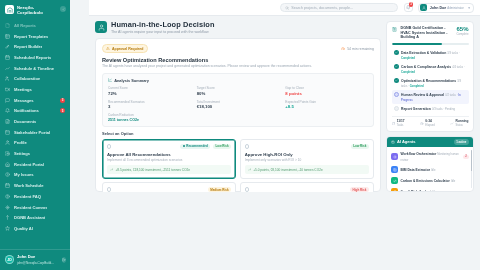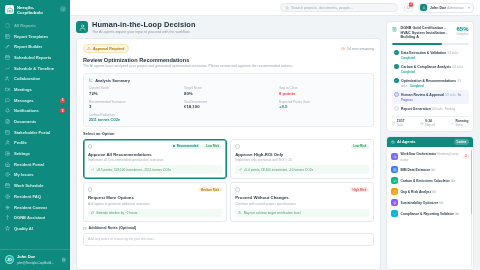--- a/index.html
+++ b/index.html
@@ -22,21 +22,21 @@
   .sb-label{white-space:nowrap;overflow:hidden;text-overflow:ellipsis;font-weight:600;}
   .sb-badge{margin-left:auto;background:#ef4444;color:#fff;font-size:3px;font-weight:bold;width:5px;height:5px;border-radius:50%;display:flex;align-items:center;justify-content:center;}
   .sb-user{margin-top:auto;display:flex;align-items:center;gap:3px;padding:4px 4px 5px 5px;border-top:1px solid rgba(255,255,255,.14);}
   .sb-av{width:9px;height:9px;border-radius:50%;background:#14b8a6;border:1px solid rgba(255,255,255,.5);flex:0 0 9px;display:flex;align-items:center;justify-content:center;color:#fff;font-size:3.6px;font-weight:bold;}
   .sb-uname{font-size:4px;font-weight:bold;color:#fff;line-height:4.6px;}
   .sb-urole{font-size:3.1px;color:#b9e4de;line-height:4px;white-space:nowrap;overflow:hidden;text-overflow:ellipsis;max-width:38px;}
   .sb-logout{margin-left:auto;width:6px;height:6px;border-radius:50%;background:rgba(255,255,255,.16);display:flex;align-items:center;justify-content:center;}
   .sb-logout svg{width:3.6px;height:3.6px;stroke:#eafaf7;stroke-width:1.8;fill:none;stroke-linecap:round;}
 
   
-  .main{flex:1;display:flex;flex-direction:column;height:270px;background:#f1f4f6;overflow:hidden;}
+  .main{flex:1;display:flex;flex-direction:column;height:192px;background:#f1f4f6;overflow:hidden;padding-left:19px;}
   .topbar{height:16px;background:#fff;border-bottom:1px solid #e6eaee;display:flex;align-items:center;padding:0 6px;flex:0 0 16px;}
   .search{margin-left:auto;display:flex;align-items:center;gap:2.5px;background:#f4f6f8;border:1px solid #e4e9ed;border-radius:5px;height:9px;width:118px;padding:0 4px;}
   .search svg{width:4px;height:4px;stroke:#9aa6b2;stroke-width:1.8;fill:none;stroke-linecap:round;}
   .search span{font-size:3.7px;color:#a2adb8;}
   .bell{position:relative;margin-left:6px;width:9px;height:9px;border:1px solid #e4e9ed;border-radius:3px;display:flex;align-items:center;justify-content:center;background:#fff;}
   .bell svg{width:4.5px;height:4.5px;stroke:#64748b;stroke-width:1.6;fill:none;stroke-linecap:round;stroke-linejoin:round;}
   .bell-badge{position:absolute;top:-1.6px;right:-1.6px;background:#ef4444;color:#fff;border-radius:4px;font-size:2.8px;font-weight:bold;padding:0 1.2px;min-width:4.6px;height:4.2px;display:flex;align-items:center;justify-content:center;line-height:1;}
   .prof{margin-left:5px;display:flex;align-items:center;gap:2.5px;border:1px solid #e4e9ed;border-radius:4px;padding:1px 3px 1px 1.5px;height:10px;background:#fff;}
   .prof-av{width:7px;height:7px;border-radius:2px;background:#0f8a7e;display:flex;align-items:center;justify-content:center;}
   .prof-av svg{width:4px;height:4px;stroke:#fff;stroke-width:1.8;fill:none;}

